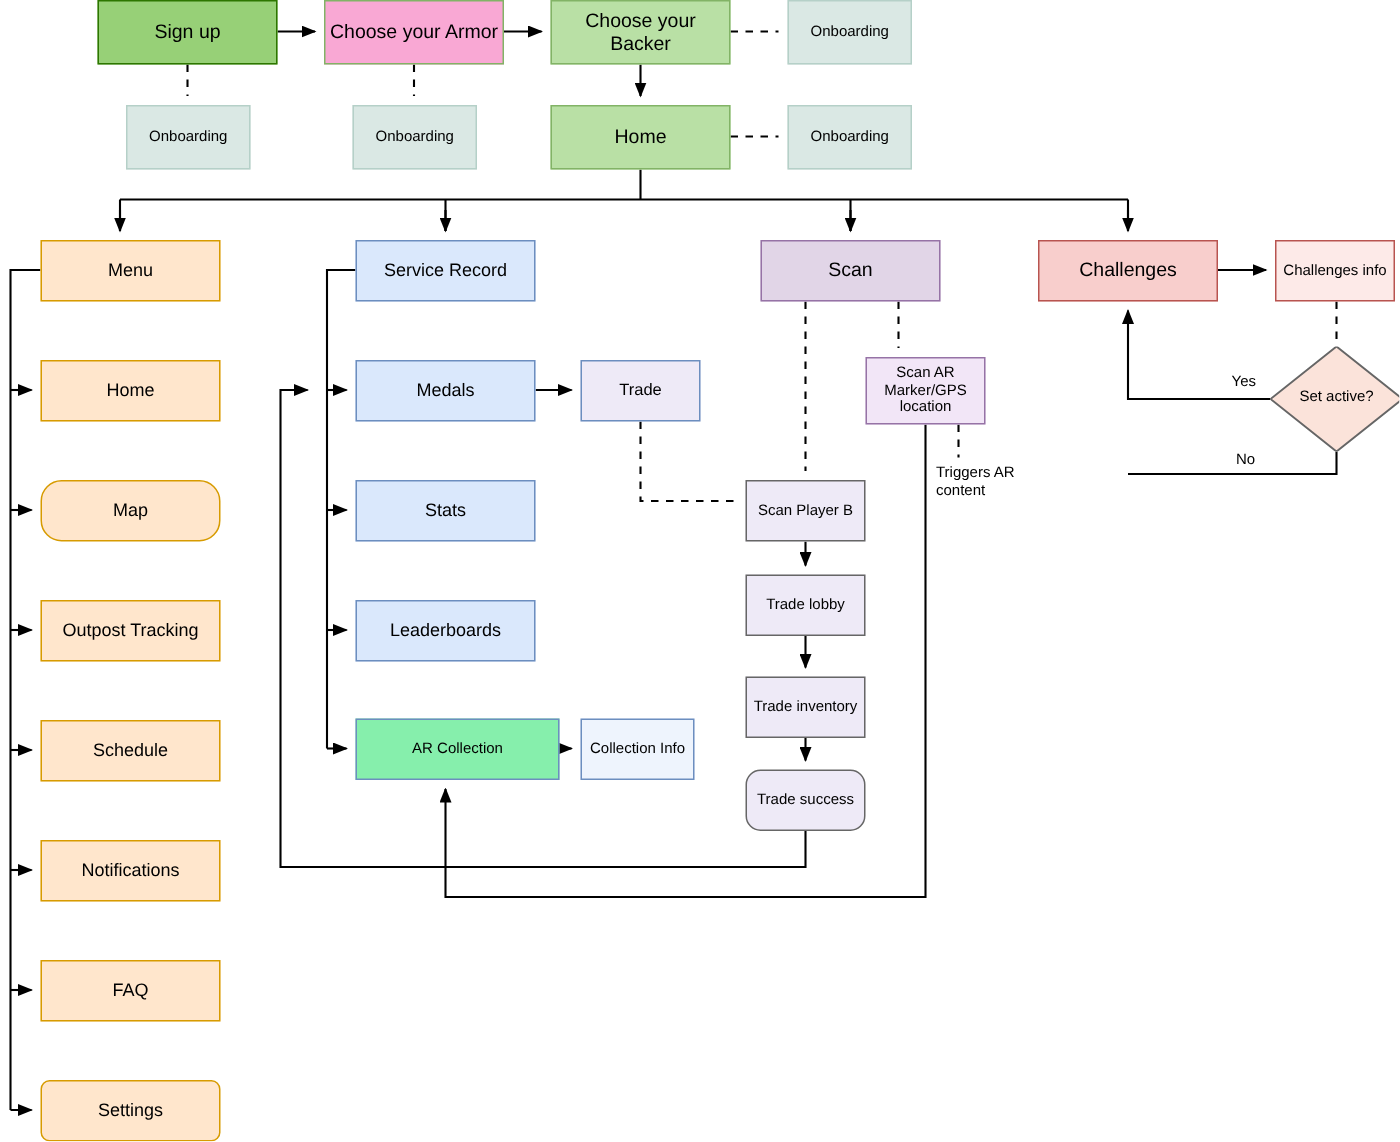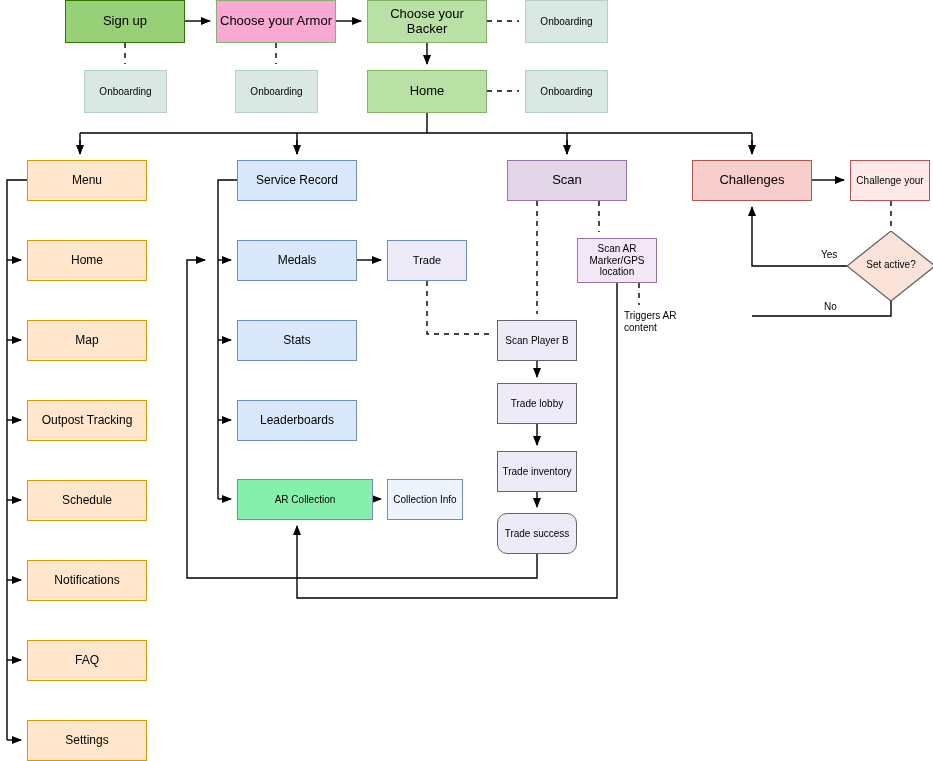--- a/index.html
+++ b/index.html
@@ -107,36 +107,36 @@
       </div>
       <div class="node" style="left: 525px; top: 70px; width: 83px; height: 43px; background: rgb(218, 232, 228); border-color: rgb(181, 208, 200); font-size: 10px;">
         <span class="lbl">Onboarding</span>
       </div>
       <div class="node" style="left: 27px; top: 160px; width: 120px; height: 41px; background: rgb(255, 230, 204); border-color: rgb(215, 155, 0); font-size: 12px;">
         <span class="lbl">Menu</span>
       </div>
       <div class="node" style="left: 27px; top: 240px; width: 120px; height: 41px; background: rgb(255, 230, 204); border-color: rgb(215, 155, 0); font-size: 12px;">
         <span class="lbl">Home</span>
       </div>
-      <div class="node" style="left: 27px; top: 320px; width: 120px; height: 41px; background: rgb(255, 230, 204); border-color: rgb(215, 155, 0); font-size: 12px;">
+      <div class="node" style="left: 27px; top: 320px; width: 120px; height: 41px; background: rgb(255, 230, 204); border-color: rgb(215, 155, 0); font-size: 12px; border-radius: 14px;">
         <span class="lbl">Map</span>
       </div>
       <div class="node" style="left: 27px; top: 400px; width: 120px; height: 41px; background: rgb(255, 230, 204); border-color: rgb(215, 155, 0); font-size: 12px;">
         <span class="lbl">Outpost Tracking</span>
       </div>
       <div class="node" style="left: 27px; top: 480px; width: 120px; height: 41px; background: rgb(255, 230, 204); border-color: rgb(215, 155, 0); font-size: 12px;">
         <span class="lbl">Schedule</span>
       </div>
       <div class="node" style="left: 27px; top: 560px; width: 120px; height: 41px; background: rgb(255, 230, 204); border-color: rgb(215, 155, 0); font-size: 12px;">
         <span class="lbl">Notifications</span>
       </div>
       <div class="node" style="left: 27px; top: 640px; width: 120px; height: 41px; background: rgb(255, 230, 204); border-color: rgb(215, 155, 0); font-size: 12px;">
         <span class="lbl">FAQ</span>
       </div>
-      <div class="node" style="left: 27px; top: 720px; width: 120px; height: 41px; background: rgb(255, 230, 204); border-color: rgb(215, 155, 0); font-size: 12px;">
+      <div class="node" style="left: 27px; top: 720px; width: 120px; height: 41px; background: rgb(255, 230, 204); border-color: rgb(215, 155, 0); font-size: 12px; border-radius: 6px;">
         <span class="lbl">Settings</span>
       </div>
       <div class="node" style="left: 237px; top: 160px; width: 120px; height: 41px; background: rgb(218, 232, 252); border-color: rgb(108, 142, 191); font-size: 12px;">
         <span class="lbl">Service Record</span>
       </div>
       <div class="node" style="left: 237px; top: 240px; width: 120px; height: 41px; background: rgb(218, 232, 252); border-color: rgb(108, 142, 191); font-size: 12px;">
         <span class="lbl">Medals</span>
       </div>
       <div class="node" style="left: 237px; top: 320px; width: 120px; height: 41px; background: rgb(218, 232, 252); border-color: rgb(108, 142, 191); font-size: 12px;">
         <span class="lbl">Stats</span>
@@ -168,21 +168,21 @@
       <div class="node" style="left: 497px; top: 451px; width: 80px; height: 41px; background: rgb(238, 234, 247); border-color: rgb(102, 102, 102); font-size: 10px;">
         <span class="lbl">Trade inventory</span>
       </div>
       <div class="node" style="left: 497px; top: 513px; width: 80px; height: 41px; background: rgb(238, 234, 247); border-color: rgb(102, 102, 102); font-size: 10px; border-radius: 10px;">
         <span class="lbl">Trade success</span>
       </div>
       <div class="node" style="left: 692px; top: 160px; width: 120px; height: 41px; background: rgb(248, 206, 204); border-color: rgb(184, 84, 80); font-size: 13px;">
         <span class="lbl">Challenges</span>
       </div>
       <div class="node" style="left: 850px; top: 160px; width: 80px; height: 41px; background: rgb(253, 234, 232); border-color: rgb(184, 84, 80); font-size: 10px;">
-        <span class="lbl">Challenge your</span>
+        <span class="lbl">Challenges info</span>
       </div>
     </div>
   <div id="edgelabels">
       <div class="edge-label" style="left: 624px; top: 310px; width: 70px; font-size: 10px; white-space: normal;">Triggers AR content</div>
       <div class="edge-label" style="left: 821px; top: 249px; width: 26px; font-size: 10px; white-space: normal;">Yes</div>
       <div class="edge-label" style="left: 824px; top: 301px; width: 22px; font-size: 10px; white-space: normal;">No</div>
     </div>
 </div>
 
 </body></html>

